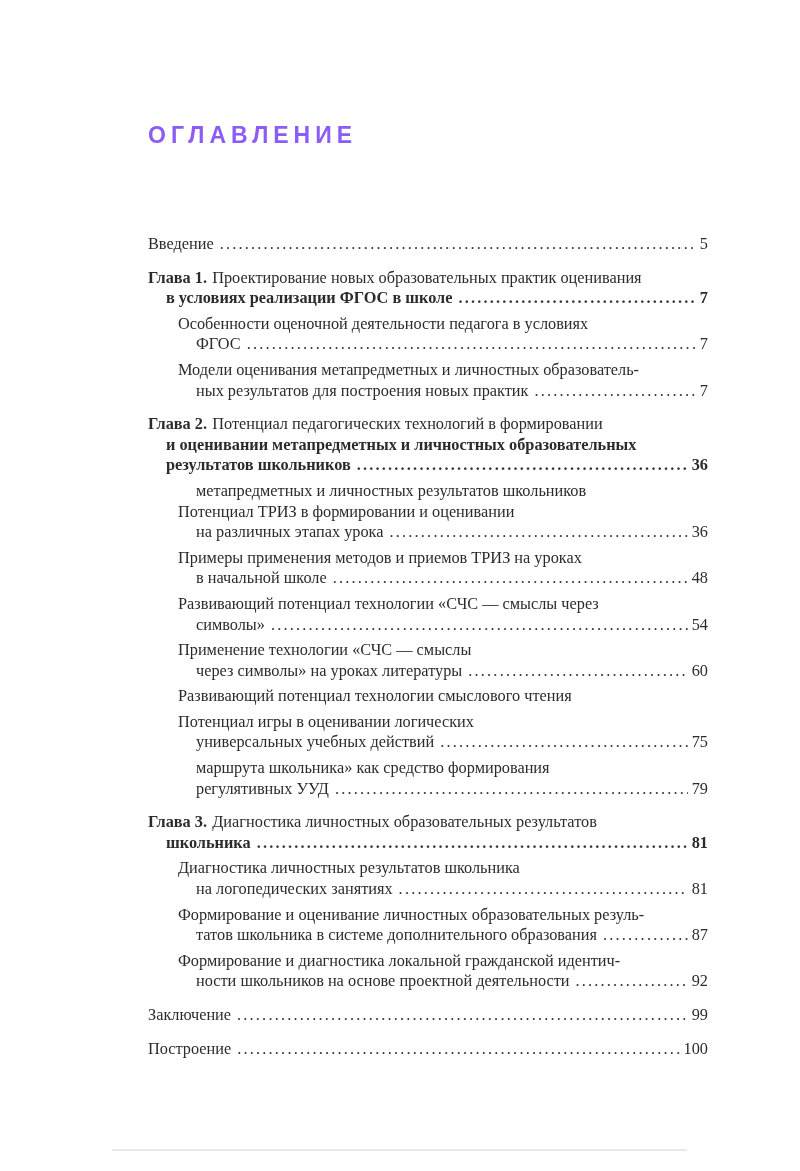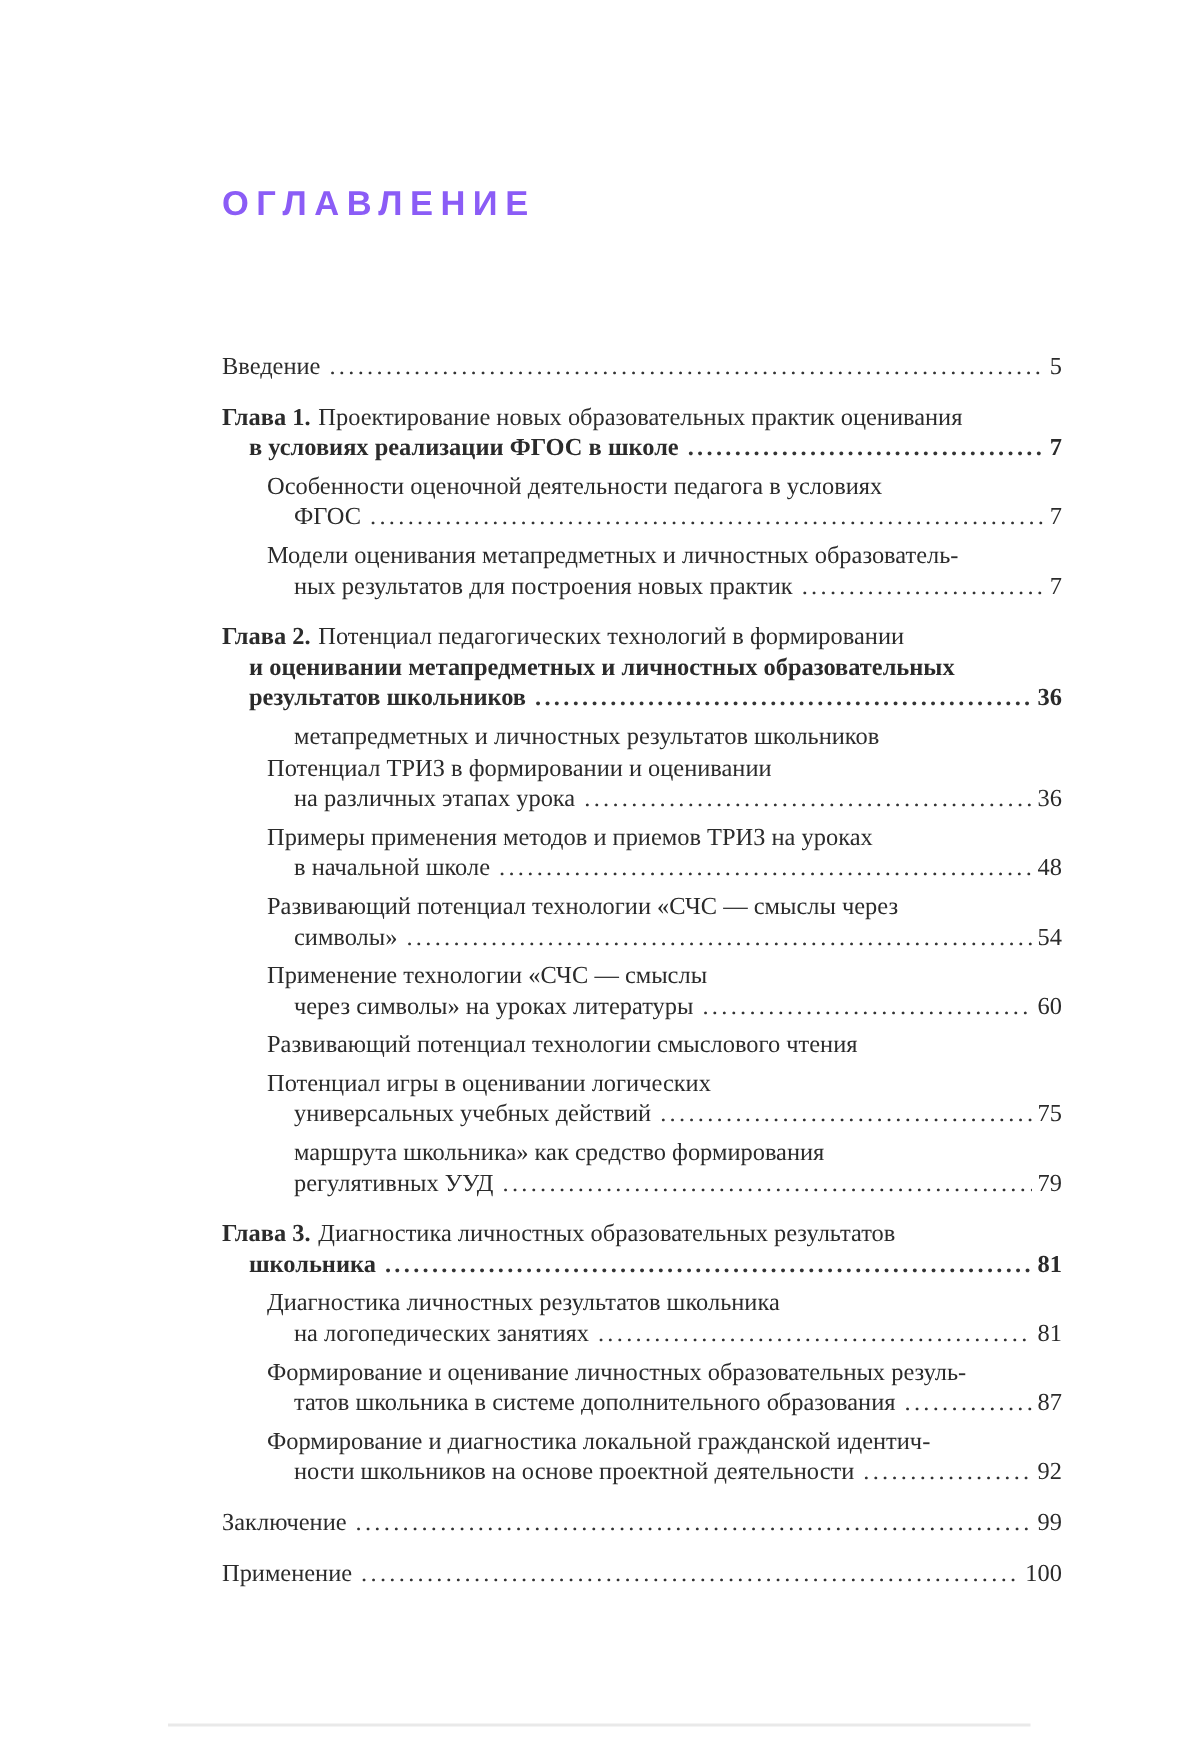--- a/index.html
+++ b/index.html
@@ -212,21 +212,21 @@
             <div class="toc-line first last">
               <span class="toc-text">Заключение</span>
               <span class="toc-leader"></span>
               <span class="toc-page">99</span>
             </div>
           </div>
         </div>
         <div class="toc-section">
           <div class="toc-entry main">
             <div class="toc-line first last">
-              <span class="toc-text">Применение</span>
+              <span class="toc-text">Построение</span>
               <span class="toc-leader"></span>
               <span class="toc-page">100</span>
             </div>
           </div>
         </div>
       </nav>
   </main>
   <div class="edge-line"></div>
 </div>
 

